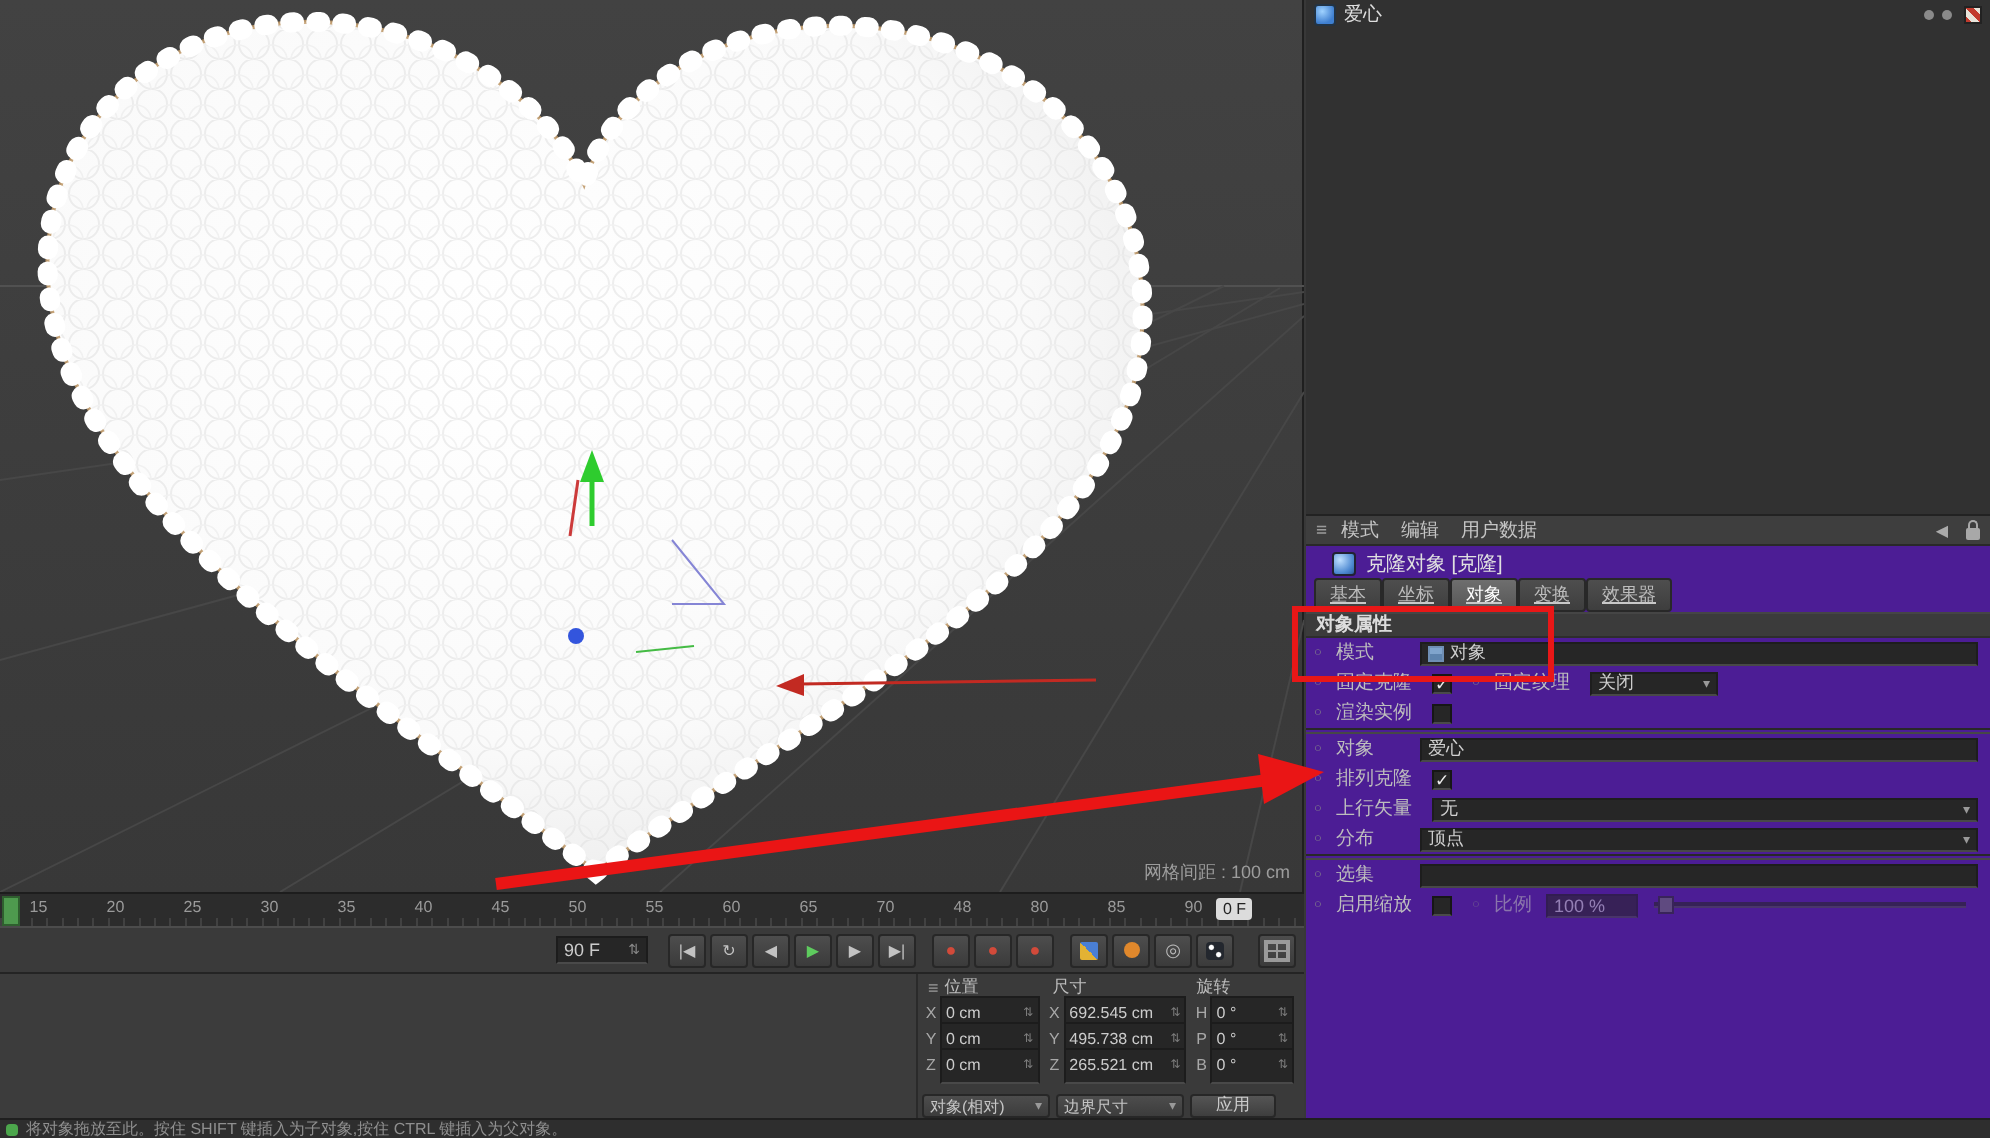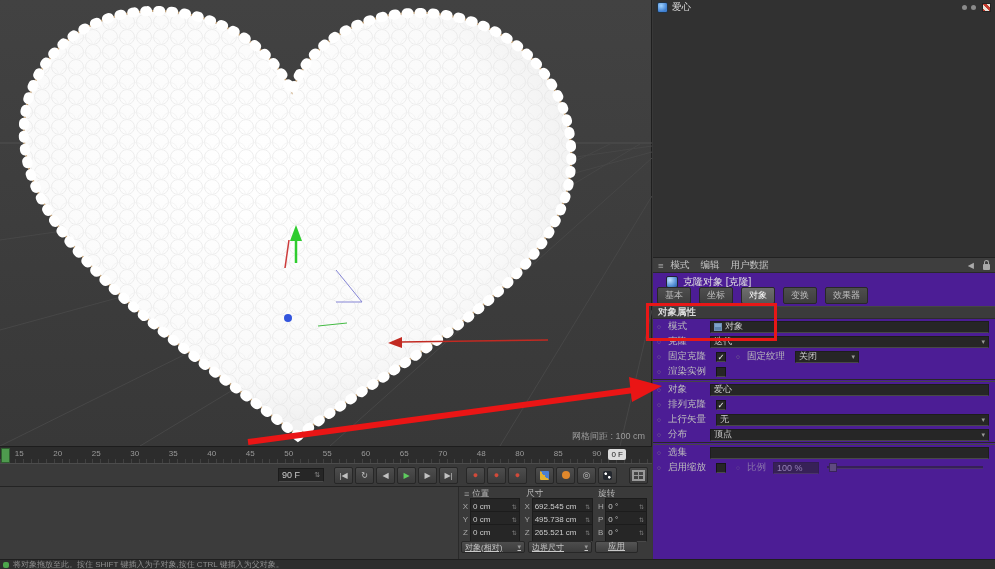--- a/index.html
+++ b/index.html
@@ -50,21 +50,21 @@
   .coord-head { display:flex; align-items:center; height:12px; font-size:8.5px; color:#bdbdbd; }
   .coord-head .burger { color:#9a9a9a; margin:0 3px; font-size:9px; }
   .coord-head span.col { display:block; }
   .cgrid-row { display:flex; align-items:center; height:13px; }
   .cgroup { display:flex; align-items:center; }
   .cg1 { width:62px; } .cg2 { width:74px; } .cg3 { width:54px; }
   .axis { width:9px; font-size:8px; color:#a8a8a8; text-align:center; }
   .cfield { flex:1; height:11px; background:#262626; border:1px solid #1c1c1c; border-bottom-color:#494949;
     display:flex; align-items:center; font-size:8px; color:#ccc; padding:8px 2px; margin-right:3px; }
   .cfield .sp { margin-left:auto; font-size:6px; color:#7d7d7d; }
-  .coord-foot { display:flex; align-items:center; height:14px; margin-top:1px;text-decoration:underline; }
+  .coord-foot { display:flex; align-items:center; height:14px; margin-top:7px; }
   .cdrop { height:12px; background:linear-gradient(#4d4d4d,#3c3c3c); border:1px solid #272727; border-radius:2px;
     display:flex; align-items:center; font-size:8px; color:#c5c5c5; padding:0 3px; margin-right:3px; }
   .cdrop .dd { margin-left:auto; font-size:7px; color:#999; padding-left:3px; }
   .cdrop.w1 { width:64px; } .cdrop.w2 { width:64px; }
   .apply-btn { height:12px; background:linear-gradient(#555,#3e3e3e); border:1px solid #272727; border-radius:2px;
     font-size:8.5px; color:#ccc; display:flex; align-items:center; padding:0 12px; }
   .bottom-left-fill { position:absolute; left:0; top:487px; width:458px; height:72px; background:#3c3c3c; }
   
   .statusbar { position:absolute; left:0; top:559px; width:995px; height:10px; background:#2e2e2e;
     border-top:1px solid #1f1f1f; display:flex; align-items:center; font-size:8px; color:#8f8f8f; padding-left:3px; }
@@ -83,21 +83,21 @@
   .am-header .burger { color:#9a9a9a; margin-right:7px; }
   .am-header .mitem { margin-right:11px; }
   .am-header .right-icons { margin-left:auto; display:flex; align-items:center; gap:9px; }
   .hist { font-size:8px; color:#aaa; }
   .lock { width:7px; height:6px; background:#a8a8a8; border-radius:1px; position:relative; margin-top:3px; }
   .lock::before { content:""; position:absolute; left:1px; top:-4px; width:3px; height:4px;
     border:1px solid #a8a8a8; border-bottom:none; border-radius:3px 3px 0 0; }
   .am-title { height:17px; display:flex; align-items:center; gap:5px; padding:0 13px; font-size:10px; color:#e0e0e0; }
   .cloner-icon { width:12px; height:12px; border-radius:2px; border:1px solid #223;
     background:radial-gradient(circle at 30% 30%, #bfe0ff, #4f8ad2 65%, #2c5c9c); }
-  .am-tabs { display:flex; gap:8px; padding:1px 4px 2px 4px; height:16px; align-items:flex-end; }
+  .am-tabs { display:flex; gap:0; padding:1px 4px 2px 4px; height:16px; align-items:center;text-decoration:underline; }
   .tab { font-size:9px; padding:1px 7px; background:linear-gradient(#4e4e4e,#3e3e3e); border:1px solid #282828;
     border-radius:2px; color:#bdbdbd; }
   .tab.active { background:linear-gradient(#6e6e6e,#575757); color:#fff; }
   .am-section { height:13px; background:#3b3b3b; border-bottom:1px solid #2d2d2d; border-top:1px solid #454545;
     display:flex; align-items:center; padding:0 5px; font-weight:bold; font-size:9.5px; color:#dcdcdc; }
   .prow { display:flex; align-items:center; height:15px; padding:0 4px; color:#bdbdbd; font-size:9.5px; }
   .dot { width:11px; font-size:6.5px; color:#8a8a8a; }
   .plabel { width:42px; white-space:nowrap; }
   .plabel.wide { width:48px; }
   .pfield { flex:1; height:12px; background:#262626; border:1px solid #1d1d1d; border-bottom-color:#484848;
@@ -391,28 +391,20 @@
 
     <div class="prow">
       <span class="dot">○</span>
       <span class="plabel">模式</span>
       <div class="pfield">
         <span class="mini-icon"></span>
         <span>对象</span>
       </div>
     </div>
 
-    <div class="prow">
-      <span class="dot">○</span>
-      <span class="plabel">克隆</span>
-      <div class="pfield">
-        <span>迭代</span>
-        <span class="dd">▾</span>
-      </div>
-    </div>
 
     <div class="prow">
       <span class="dot">○</span>
       <span class="plabel wide">固定克隆</span>
       <span class="chk">✓</span>
       <span class="gap8"></span>
       <span class="dot">○</span>
       <span class="plabel wide">固定纹理</span>
       <div class="pfield short">
         <span>关闭</span>

